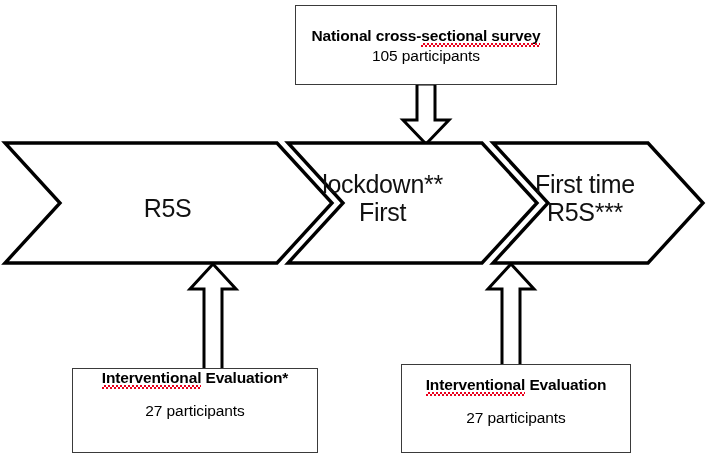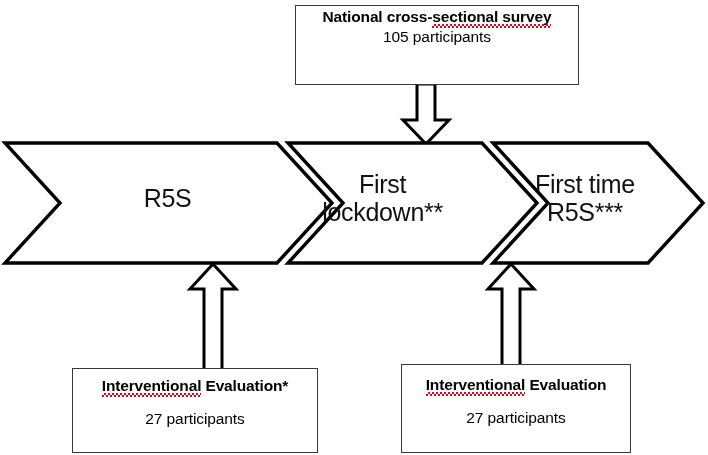--- a/index.html
+++ b/index.html
@@ -61,35 +61,35 @@
       radial-gradient(circle at 1px 3px, #e8001c 1.05px, transparent 1.3px),
       radial-gradient(circle at 3px 1px, #e8001c 1.05px, transparent 1.3px);
     background-size: 4px 4px;
     background-repeat: repeat-x;
   }
 
   
   #survey-box {
     left: 295px;
     top: 5px;
-    width: 284px;
+    width: 262px;
     height: 80px;
     justify-content: flex-start;
-    padding-top: 2px;
+    padding-top: 21px;
   }
   #survey-box .subtitle { margin-top: 3px; }
 
   
   #eval-left-box {
     left: 72px;
     top: 368px;
     width: 246px;
     height: 85px;
     justify-content: flex-start;
-    padding-top: 8px;
+    padding-top: 0;
   }
   #eval-left-box .subtitle { margin-top: 16px; }
 
   #eval-right-box {
     left: 401px;
     top: 364px;
     width: 230px;
     height: 89px;
     justify-content: flex-start;
     padding-top: 11px;
@@ -109,21 +109,21 @@
   .chev-label {
     position: absolute;
     text-align: center;
     font-size: 25px;
     line-height: 1.12;
     letter-spacing: -0.3px;
     color: #111111;
     z-index: 5;
     pointer-events: none;
   }
-  #label-r5s      { left: 60px;  top: 184px; width: 215px; }
+  #label-r5s      { left: 60px;  top: 194px; width: 215px; }
   #label-lockdown { left: 290px; top: 170px; width: 185px; }
   #label-parttime { left: 495px; top: 170px; width: 180px; }
 
   
   .arrow { position: absolute; z-index: 2; }
   #arrow-survey-down { left: 395px; top: 84px;  width: 62px; height: 62px; }
   #arrow-left-up     { left: 182px; top: 262px; width: 62px; height: 110px; }
   #arrow-right-up    { left: 480px; top: 262px; width: 62px; height: 106px; }
 </style>
 </head>
@@ -146,22 +146,22 @@
 
     <polygon points="288,6 482,6 537,66 482,126 288,126 343,66" fill="#ffffff" stroke="#000000" stroke-width="3.4" stroke-linejoin="miter"></polygon>
 
     <polygon points="493,6 648,6 703,66 648,126 493,126 548,66" fill="#ffffff" stroke="#000000" stroke-width="3.4" stroke-linejoin="miter"></polygon>
   </svg>
 
   <div class="chev-label" id="label-r5s">
     <div>R5S</div>
   </div>
   <div class="chev-label" id="label-lockdown">
+    <div>lockdown**</div>
     <div>First</div>
-    <div>lockdown**</div>
   </div>
   <div class="chev-label" id="label-parttime">
     <div>First time</div>
     <div>R5S***</div>
   </div>
 
   <svg class="arrow" id="arrow-left-up" viewBox="0 0 62 110">
     <polygon points="31,2 54,27 40,27 40,108 22,108 22,27 8,27" fill="#ffffff" stroke="#000000" stroke-width="3" stroke-linejoin="miter"></polygon>
   </svg>
 

